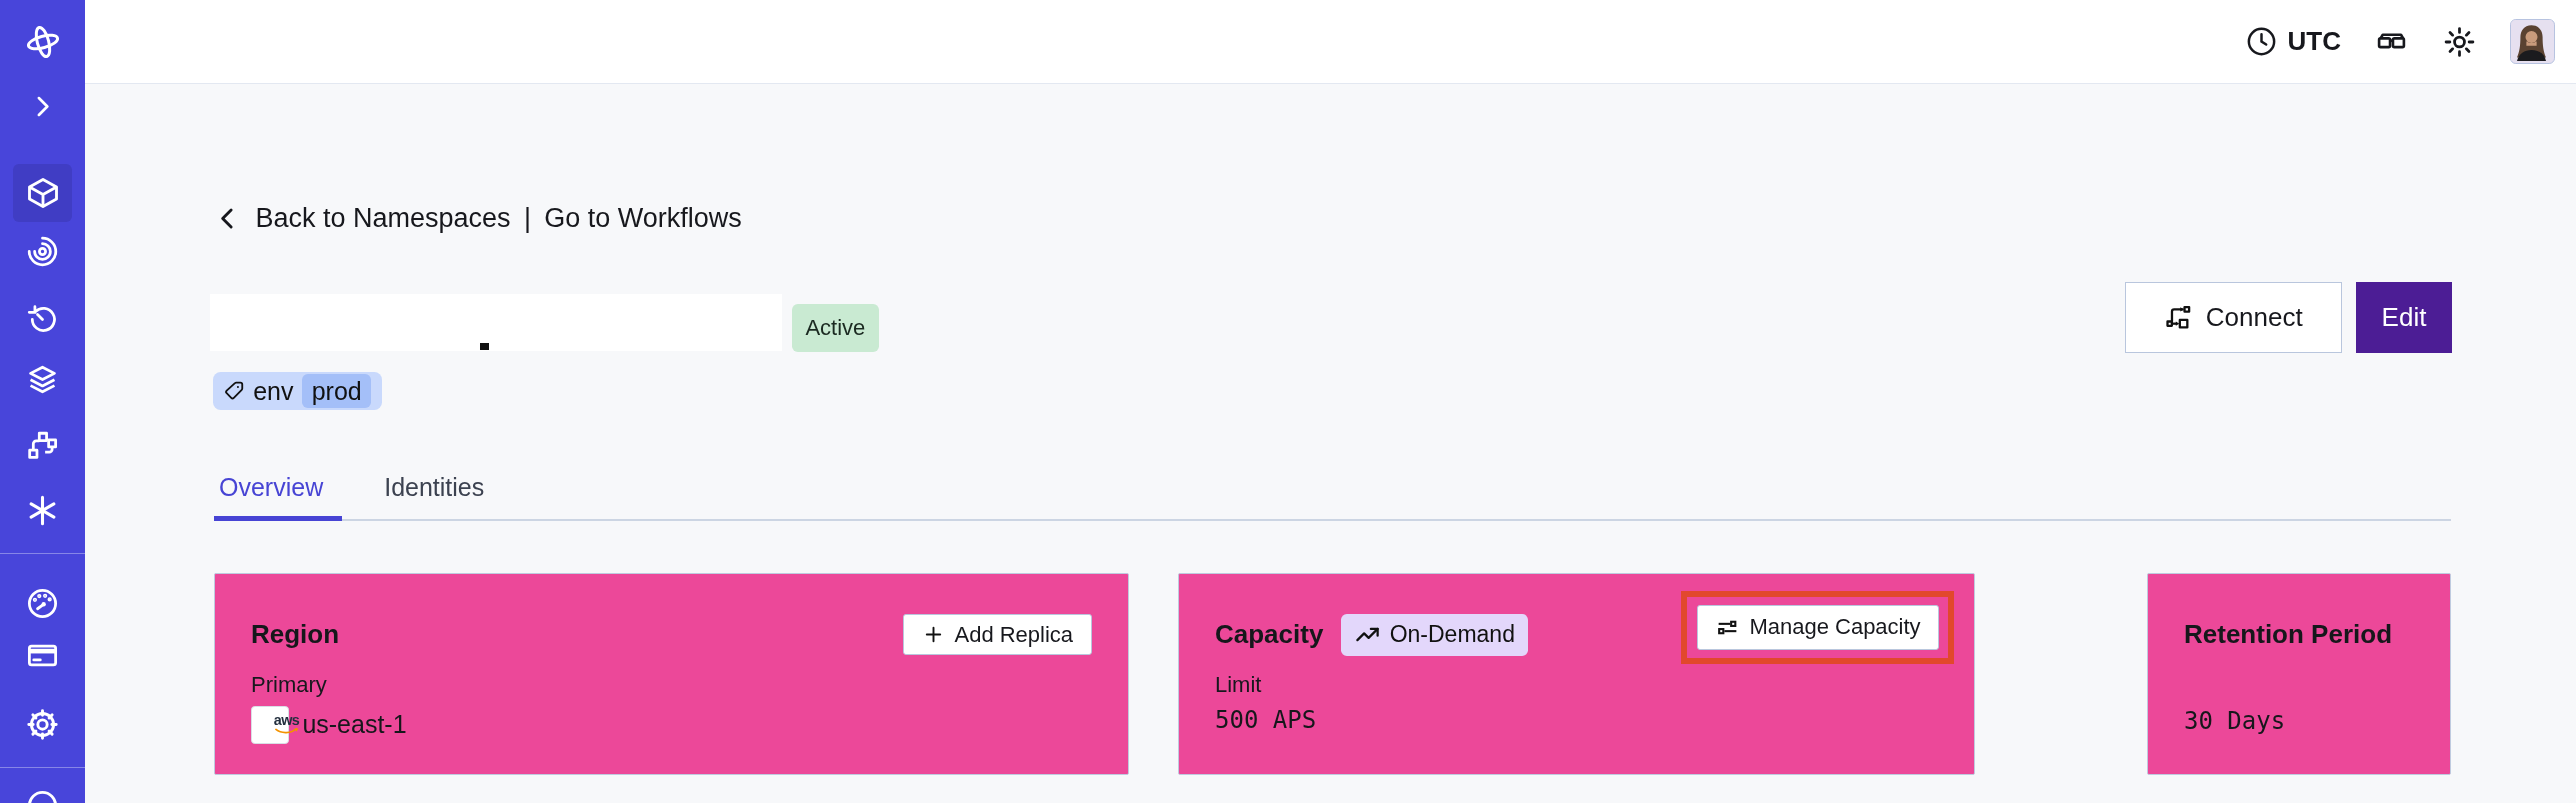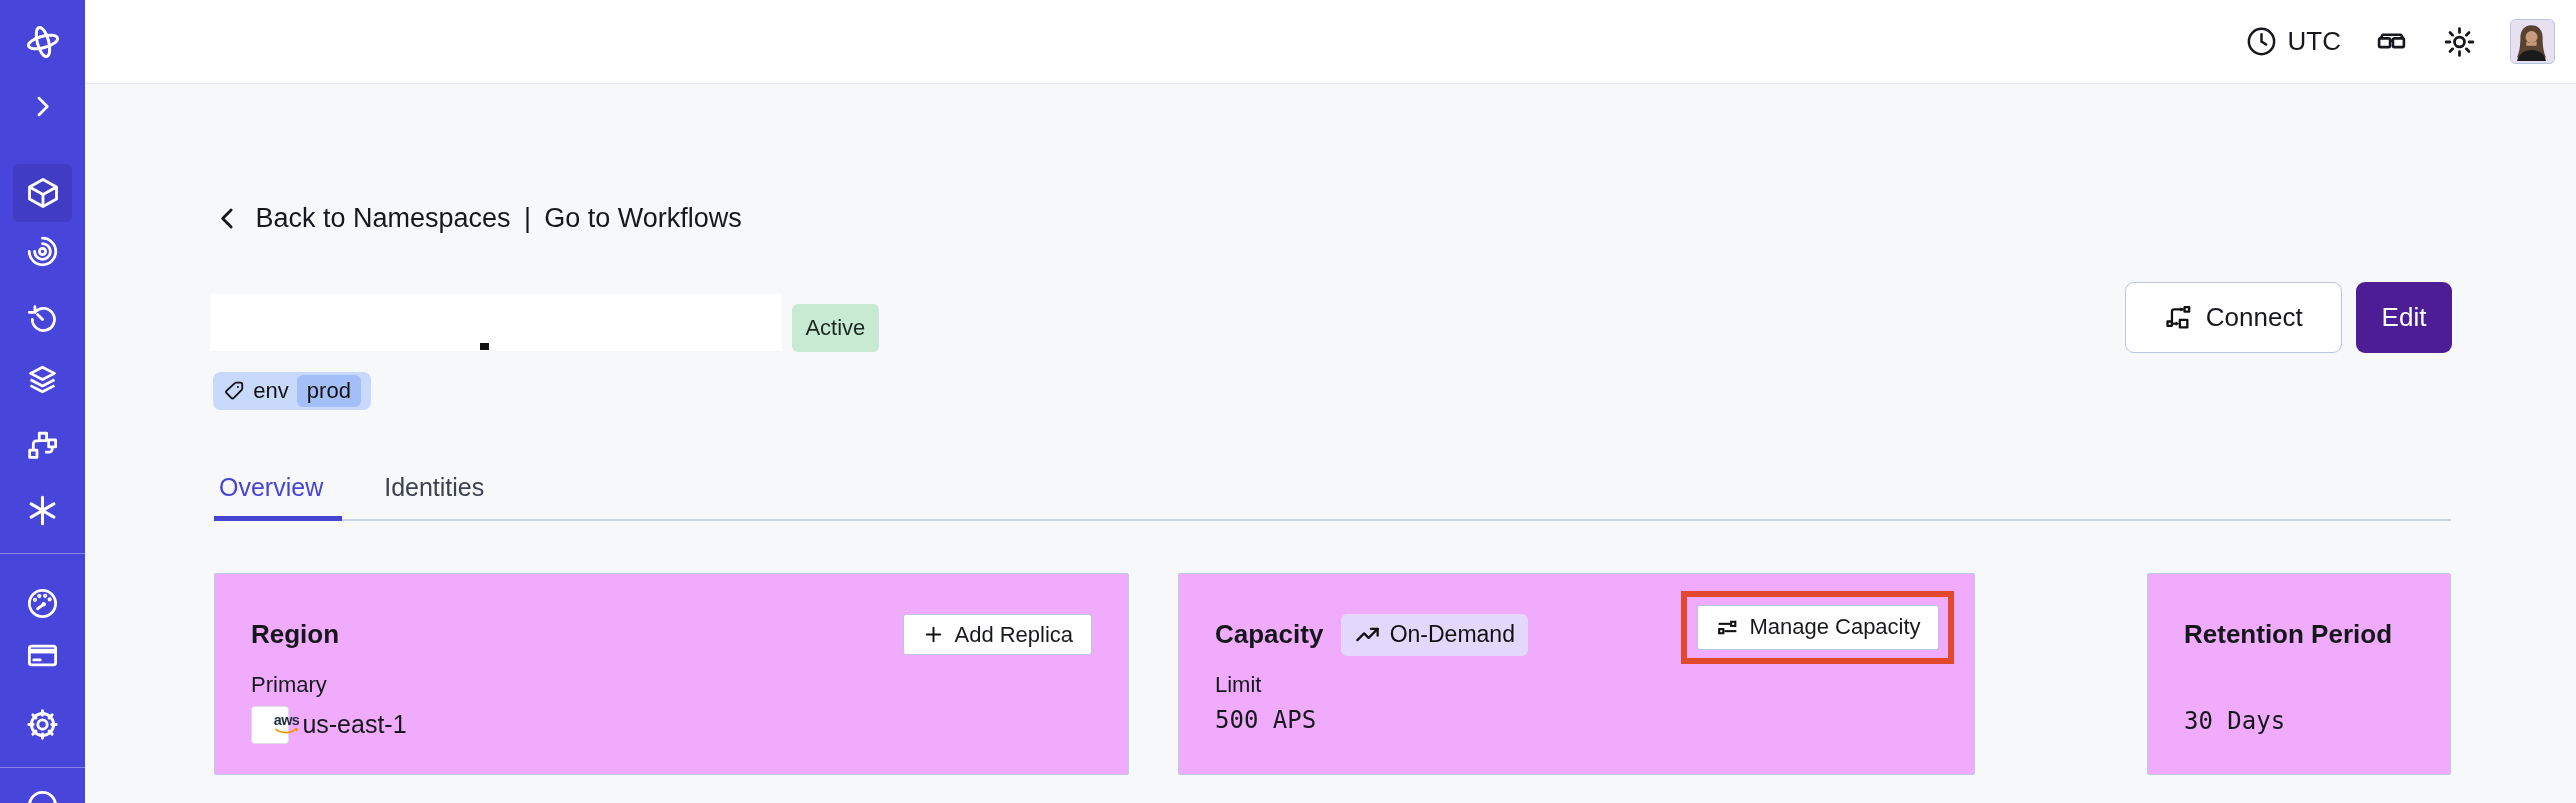--- a/index.html
+++ b/index.html
@@ -1,56 +1,56 @@
 <!DOCTYPE html>
 <html><head>
 <meta charset="utf-8">
 <style>
   * { margin:0; padding:0; box-sizing:border-box; }
   html,body { width:2576px; height:804px; }
   body { font-family:"Liberation Sans", sans-serif; background:#f7f8fa; color:#17181d; overflow:hidden; }
   .screen { position:relative; width:2576px; height:804px; }
 
   
-  .topbar { position:absolute; left:85px; top:0; right:0; height:84px; background:#ffffff; border-bottom:1.9px solid #e3e8f1; display:flex; align-items:center; justify-content:flex-end; padding-right:21px; gap:33px; }
+  .topbar { position:absolute; left:85px; top:0; right:0; height:84px; background:#ffffff; border-bottom:1.9px solid #e3e8f1; display:flex; align-items:center; justify-content:flex-end; padding-right:21px; gap:33px;font-weight:bold; }
   .tz-btn { display:flex; align-items:center; gap:9.6px; font-size:26px; color:#17181d; cursor:pointer; }
   .topbar-icon { width:35px; height:35px; display:flex; align-items:center; justify-content:center; cursor:pointer; }
   .avatar { width:45px; height:45px; border-radius:5.8px; border:1.9px solid #b7c3e0; background:#e6e0f0; overflow:hidden; cursor:pointer; }
 
   
   .sidebar { position:absolute; left:0; top:0; width:85px; height:804px; background:#4845da; z-index:5; }
   .side-icon { position:absolute; left:0; width:85px; display:flex; align-items:center; justify-content:center; cursor:pointer; }
   .side-active { position:absolute; left:13.4px; top:164px; width:59px; height:58px; background:#403dc4; border-radius:5.8px; }
   .side-divider { position:absolute; left:0; width:85px; height:1px; background:rgba(255,255,255,0.35); }
 
   
   .breadcrumb { position:absolute; left:213px; top:197px; height:42px; display:flex; align-items:center; gap:13.4px; font-size:27px; color:#17181d; }
   .crumb-link { cursor:pointer; }
   .crumb-sep { color:#17181d; }
 
   
   .title-redacted { position:absolute; left:210px; top:294px; width:572px; height:57px; background:#ffffff; }
   .title-dot { position:absolute; left:480px; top:343px; width:8.6px; height:6.7px; background:#111; }
   .status-badge { position:absolute; left:792px; top:304px; height:48px; display:flex; align-items:center; padding:0 13.4px; background:#c9ead2; border-radius:5.8px; font-size:22px; color:#1b2a21; }
-  .tag-chip { position:absolute; left:213px; top:372px; height:38px; display:flex; align-items:center; gap:8.6px; padding:0 10.5px 0 9.6px; background:#c9d9fc; border-radius:7.7px; font-size:22px; color:#111; }
+  .tag-chip { position:absolute; left:213px; top:372px; height:38px; display:flex; align-items:center; gap:8.6px; padding:0 10.5px 0 9.6px; background:#c9d9fc; border-radius:7.7px; font-size:25px; color:#111; }
   .tag-value { background:#a4bff8; border-radius:5.8px; padding:2.9px 9.6px; }
 
-  .btn { display:flex; align-items:center; justify-content:center; gap:12.5px; cursor:pointer; border-radius:9px; }
+  .btn { display:flex; align-items:center; justify-content:center; gap:12.5px; cursor:pointer; border-radius:0; }
   .connect-btn { position:absolute; left:2125px; top:282px; width:217px; height:71px; background:#ffffff; border:1.9px solid #b9c6dd; font-size:26px; color:#17181d; }
   .edit-btn { position:absolute; left:2356px; top:282px; width:96px; height:71px; background:#4c1d95; color:#ffffff; font-size:26px; }
 
   
   .tabs { position:absolute; left:219px; top:473px; display:flex; gap:61px; font-size:25px; }
   .tab { cursor:pointer; color:#3c4250; }
   .tab.active { color:#4744d4; }
   .tab-underline { position:absolute; left:214px; top:516px; width:128px; height:4.8px; background:#4744d4; z-index:2; }
   .tab-line { position:absolute; left:214px; top:519px; width:2237px; height:1.9px; background:#ccd5e3; }
 
   
-  .card { position:absolute; top:573px; height:202px; background:#f0abfc; border:1.9px solid #bfcbdf; border-radius:1.9px; padding:38px 36px 0; }
+  .card { position:absolute; top:573px; height:202px; background:#ec4899; border:1.9px solid #bfcbdf; border-radius:1.9px; padding:38px 36px 0; }
   .card-region { left:214px; width:915px; }
   .card-capacity { left:1178px; width:797px; }
   .card-retention { left:2147px; width:304px; }
   .card-head { display:flex; align-items:center; justify-content:space-between; height:45px; }
   .card-head-left { display:flex; align-items:center; gap:17.3px; }
   .card-title { font-size:26px; font-weight:bold; color:#16171b; }
   .card-label { margin-top:15.3px; font-size:22px; color:#17181d; }
   .card-value-row { margin-top:7.7px; display:flex; align-items:center; gap:13.4px; }
   .mono-value { font-family:"DejaVu Sans Mono", monospace; font-size:24px; color:#16171b; }
   .region-value { font-size:25px; color:#16171b; }

